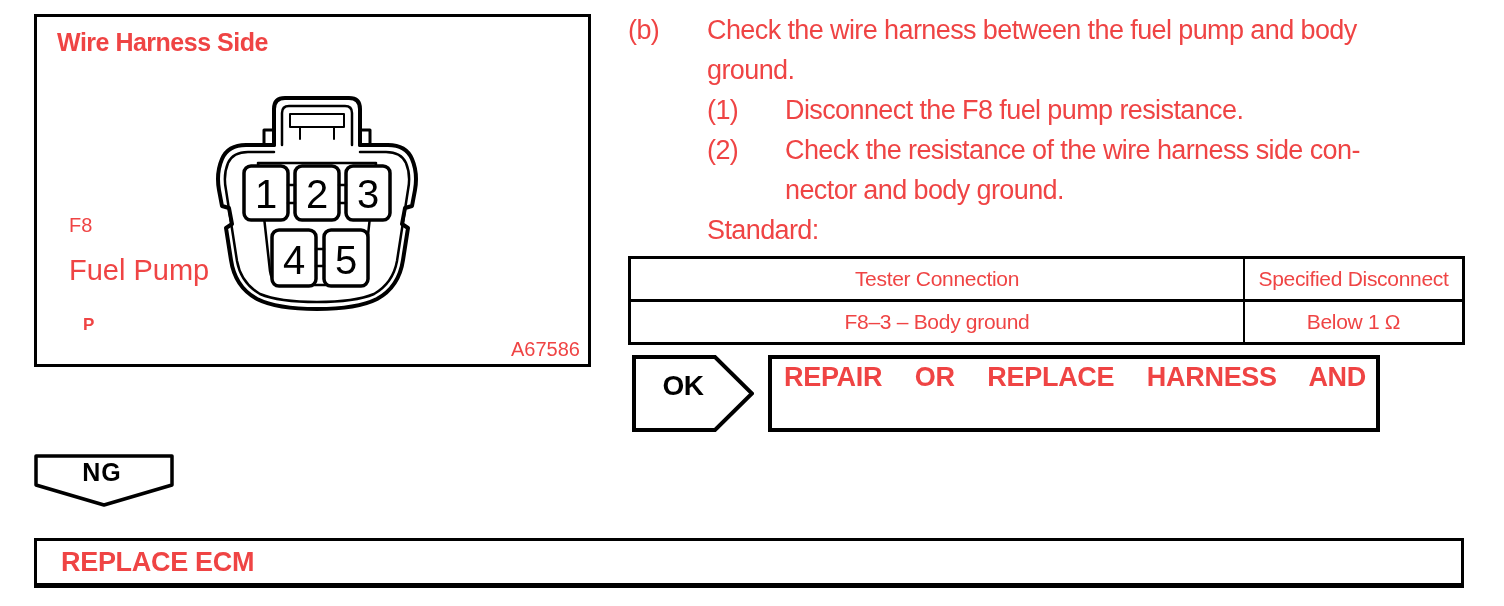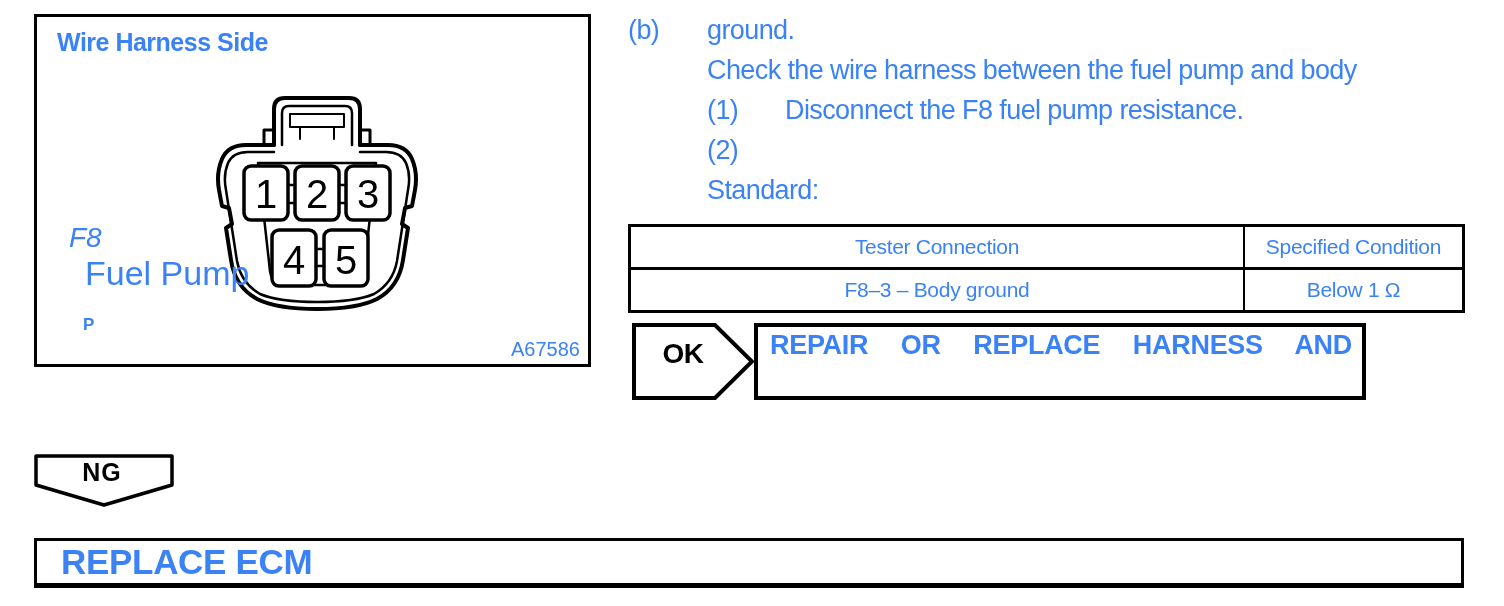--- a/index.html
+++ b/index.html
@@ -1,76 +1,76 @@
 <!DOCTYPE html>
 <html><head>
 <meta charset="utf-8">
 <style>
   html,body { margin:0; padding:0; background:#fff; }
   .page {
     position:relative; width:1504px; height:606px; background:#ffffff;
-    font-family:"Liberation Sans", sans-serif; color:#3b82f6; overflow:hidden;
+    font-family:"Liberation Sans", sans-serif; color:#ef4444; overflow:hidden;
   }
   .line { white-space:nowrap; }
 
   
   .diagram-box {
     position:absolute; left:34px; top:14px; width:557px; height:353px;
     border:3px solid #000; box-sizing:border-box; background:#fff;
   }
   .diagram-title {
     position:absolute; left:20px; top:11px;
     font-size:25px; font-weight:bold; letter-spacing:-0.5px;
   }
   .connector-svg { position:absolute; left:167px; top:76px; }
-  .label-ref  { position:absolute; left:32px; top:205px; font-size:28px;font-style:italic; }
-  .label-name { position:absolute; left:48px; top:237px; font-size:34px; }
+  .label-ref  { position:absolute; left:32px; top:197px; font-size:20px; }
+  .label-name { position:absolute; left:32px; top:237px; font-size:29px; }
   .label-terminal { position:absolute; left:46px; top:298px; font-size:17px; font-weight:bold; }
   .figure-id { position:absolute; right:8px; bottom:3px; font-size:20px; }
 
   
   .instructions {
     position:absolute; left:628px; top:10px; width:840px;
     font-size:27px; line-height:40px; letter-spacing:-0.6px;
   }
   .proc-row { display:flex; }
   .proc-label { width:79px; flex:none; }
   .substeps { margin-left:79px; }
   .substep { display:flex; }
   .substep-label { width:78px; flex:none; }
   .standard-label { margin-left:79px; font-weight:normal; }
 
   .spec-table {
-    border-collapse:collapse; margin-top:14px; width:837px;
+    border-collapse:collapse; margin-top:6px; width:837px;
     table-layout:fixed; background:#fff;
   }
   .spec-table td {
     border:2px solid #000; text-align:center; vertical-align:middle;
     font-size:21px; letter-spacing:-0.3px; height:32px; padding:0;
   }
   .spec-table { border:3px solid #000; }
   .spec-table tr.head td { border-bottom:3px solid #000; }
   .spec-table td.col1 { width:612px; }
 
   .ok-row { display:flex; margin-top:10px; align-items:center; }
   .ok-arrow { margin-left:4px; flex:none; }
   .repair-box {
-    margin-left:0; width:612px; height:77px; box-sizing:border-box;
+    margin-left:14px; width:612px; height:77px; box-sizing:border-box;
     border:4px solid #000; padding:3px 10px 0 12px;
     font-size:27px; font-weight:bold; line-height:30px; letter-spacing:-0.3px;
   }
   .repair-line1 { text-align:justify; text-align-last:justify; text-justify:inter-word; }
 
   
   .ng-shape { position:absolute; left:34px; top:454px; }
   .replace-box {
     position:absolute; left:34px; top:538px; width:1430px; height:50px;
     box-sizing:border-box; border:3px solid #000; border-bottom-width:5px;
     display:flex; align-items:center; padding-left:24px;
-    font-size:35px; font-weight:bold; letter-spacing:-0.3px; background:#fff;
+    font-size:27px; font-weight:bold; letter-spacing:-0.3px; background:#fff;
   }
 </style>
 </head>
 <body>
 
 <div class="page">
 
   <div class="diagram-box">
     <div class="diagram-title">Wire Harness Side</div>
 
@@ -113,44 +113,48 @@
     <div class="label-name">Fuel Pump</div>
     <div class="label-terminal">P</div>
     <div class="figure-id">A67586</div>
   </div>
 
   <div class="instructions">
 
     <div class="proc-row">
       <div class="proc-label">(b)</div>
       <div class="proc-lines">
+        <div class="line">Check the wire harness between the fuel pump and body</div>
         <div class="line">ground.</div>
-        <div class="line">Check the wire harness between the fuel pump and body</div>
       </div>
     </div>
 
     <div class="substeps">
       <div class="substep">
         <div class="substep-label">(1)</div>
         <div>
           <div class="line">Disconnect the F8 fuel pump resistance.</div>
         </div>
       </div>
       <div class="substep">
         <div class="substep-label">(2)</div>
+        <div>
+          <div class="line">Check the resistance of the wire harness side con-</div>
+          <div class="line">nector and body ground.</div>
+        </div>
       </div>
     </div>
 
     <div class="standard-label">Standard:</div>
 
     <table class="spec-table">
       <tbody>
         <tr class="head">
           <td class="col1">Tester Connection</td>
-          <td>Specified Condition</td>
+          <td>Specified Disconnect</td>
         </tr>
         <tr>
           <td class="col1">F8–3 – Body ground</td>
           <td>Below 1 Ω</td>
         </tr>
       </tbody>
     </table>
 
     <div class="ok-row">
       <svg class="ok-arrow" width="122" height="77" viewBox="0 0 122 77">

